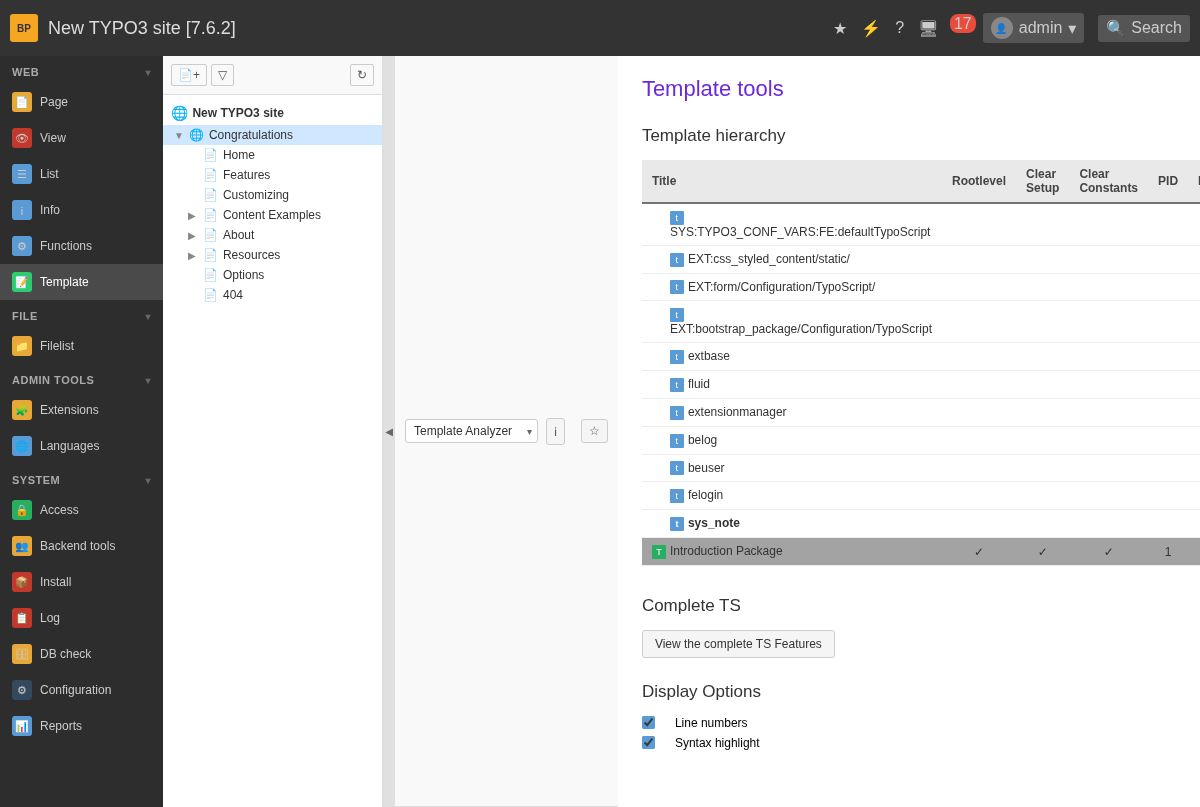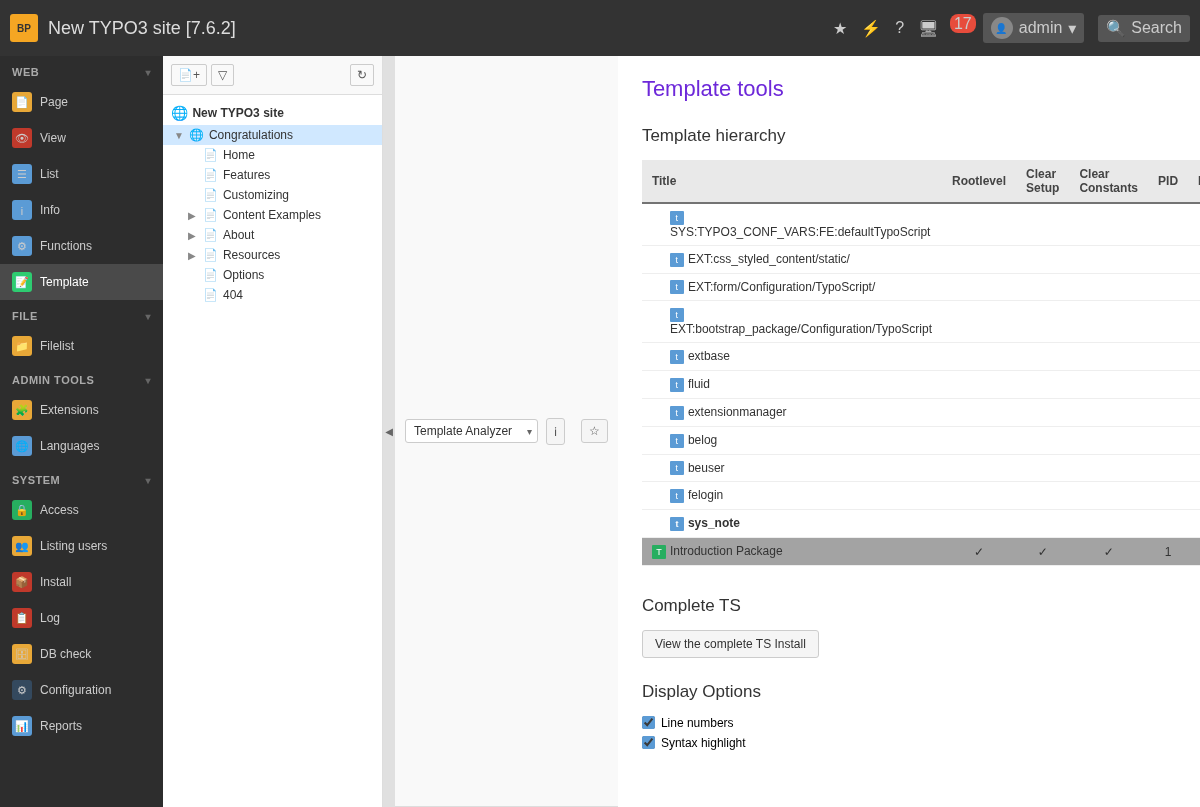--- a/index.html
+++ b/index.html
@@ -191,21 +191,21 @@
     
     .complete-ts-section { margin-bottom: 24px; }
     .view-ts-btn {
       background: #f5f5f5; border: 1px solid #ccc; border-radius: 3px;
       padding: 6px 12px; cursor: pointer; font-size: 12px; color: #333;
     }
 
     
     .display-options-section { }
     .checkbox-row {
-      display: flex; align-items: center; gap: 6px; margin-bottom: 6px;
+      display: flex; align-items: center; gap: 20px; margin-bottom: 6px;
     }
     .checkbox-row input[type="checkbox"] { accent-color: #5b9bd5; }
 
     
     ::-webkit-scrollbar { width: 6px; height: 6px; }
     ::-webkit-scrollbar-track { background: #f1f1f1; }
     ::-webkit-scrollbar-thumb { background: #bbb; border-radius: 3px; }
   </style>
 </head>
 <body>
@@ -293,21 +293,21 @@
     <div class="sidebar-group-header">
       <span>SYSTEM</span>
       <span class="caret">▾</span>
     </div>
     <div class="sidebar-item">
       <div class="icon icon-access">🔒</div>
       <span>Access</span>
     </div>
     <div class="sidebar-item">
       <div class="icon icon-backusers">👥</div>
-      <span>Listing users</span>
+      <span>Backend tools</span>
     </div>
     <div class="sidebar-item">
       <div class="icon icon-install">📦</div>
       <span>Install</span>
     </div>
     <div class="sidebar-item">
       <div class="icon icon-log">📋</div>
       <span>Log</span>
     </div>
     <div class="sidebar-item">
@@ -534,21 +534,21 @@
               <td class="center">✓</td>
               <td class="center">1</td>
               <td class="center">0</td>
               <td class="center"></td>
             </tr>
           </tbody>
       </table>
 
       <div class="complete-ts-section">
         <h2 class="section-title">Complete TS</h2>
-        <button class="view-ts-btn">View the complete TS Install</button>
+        <button class="view-ts-btn">View the complete TS Features</button>
       </div>
 
       <div class="display-options-section">
         <h2 class="section-title">Display Options</h2>
         <div id="display-options-container">
             <div class="checkbox-row">
               <input type="checkbox" checked="" style="">
               <label>Line numbers</label>
             </div>
             <div class="checkbox-row">

